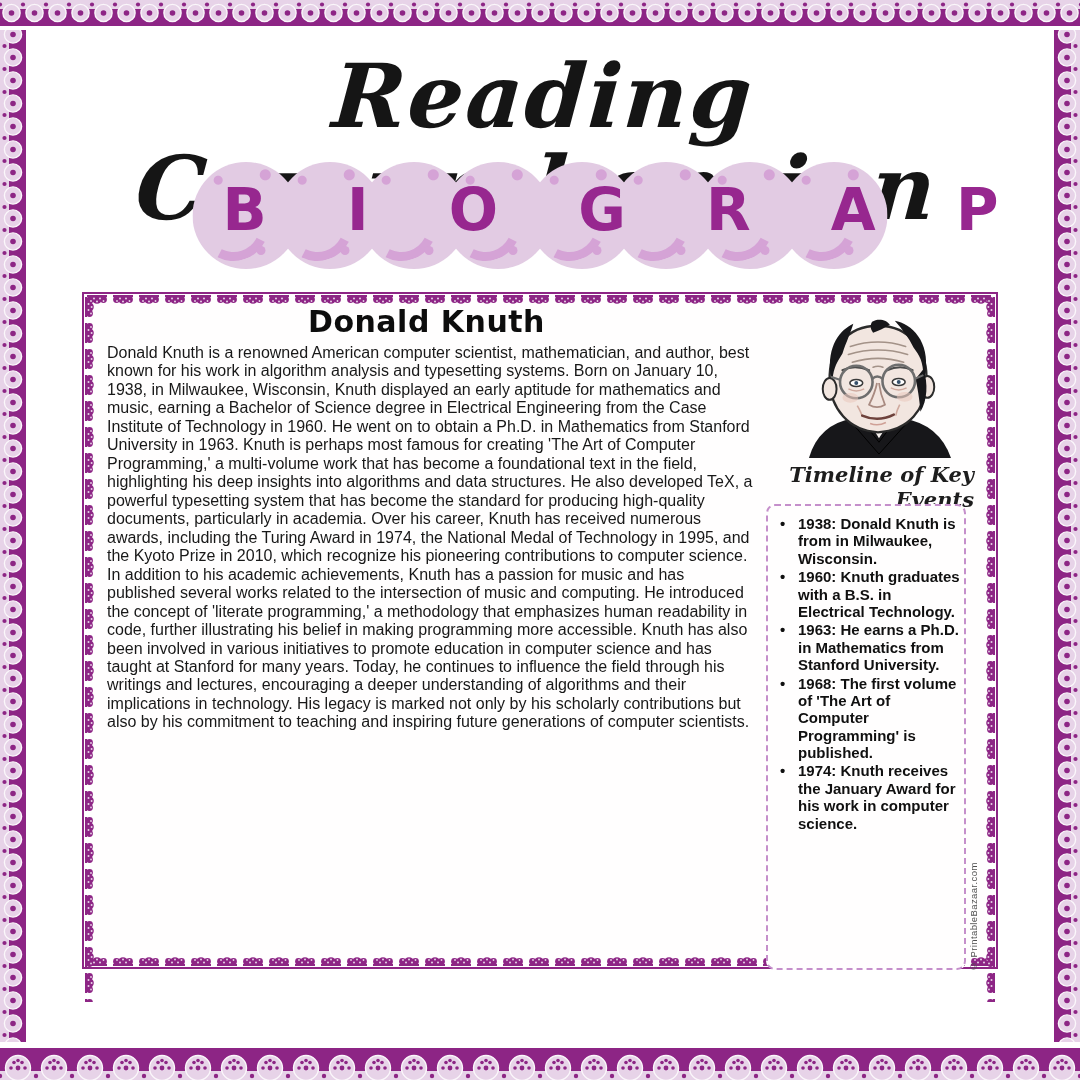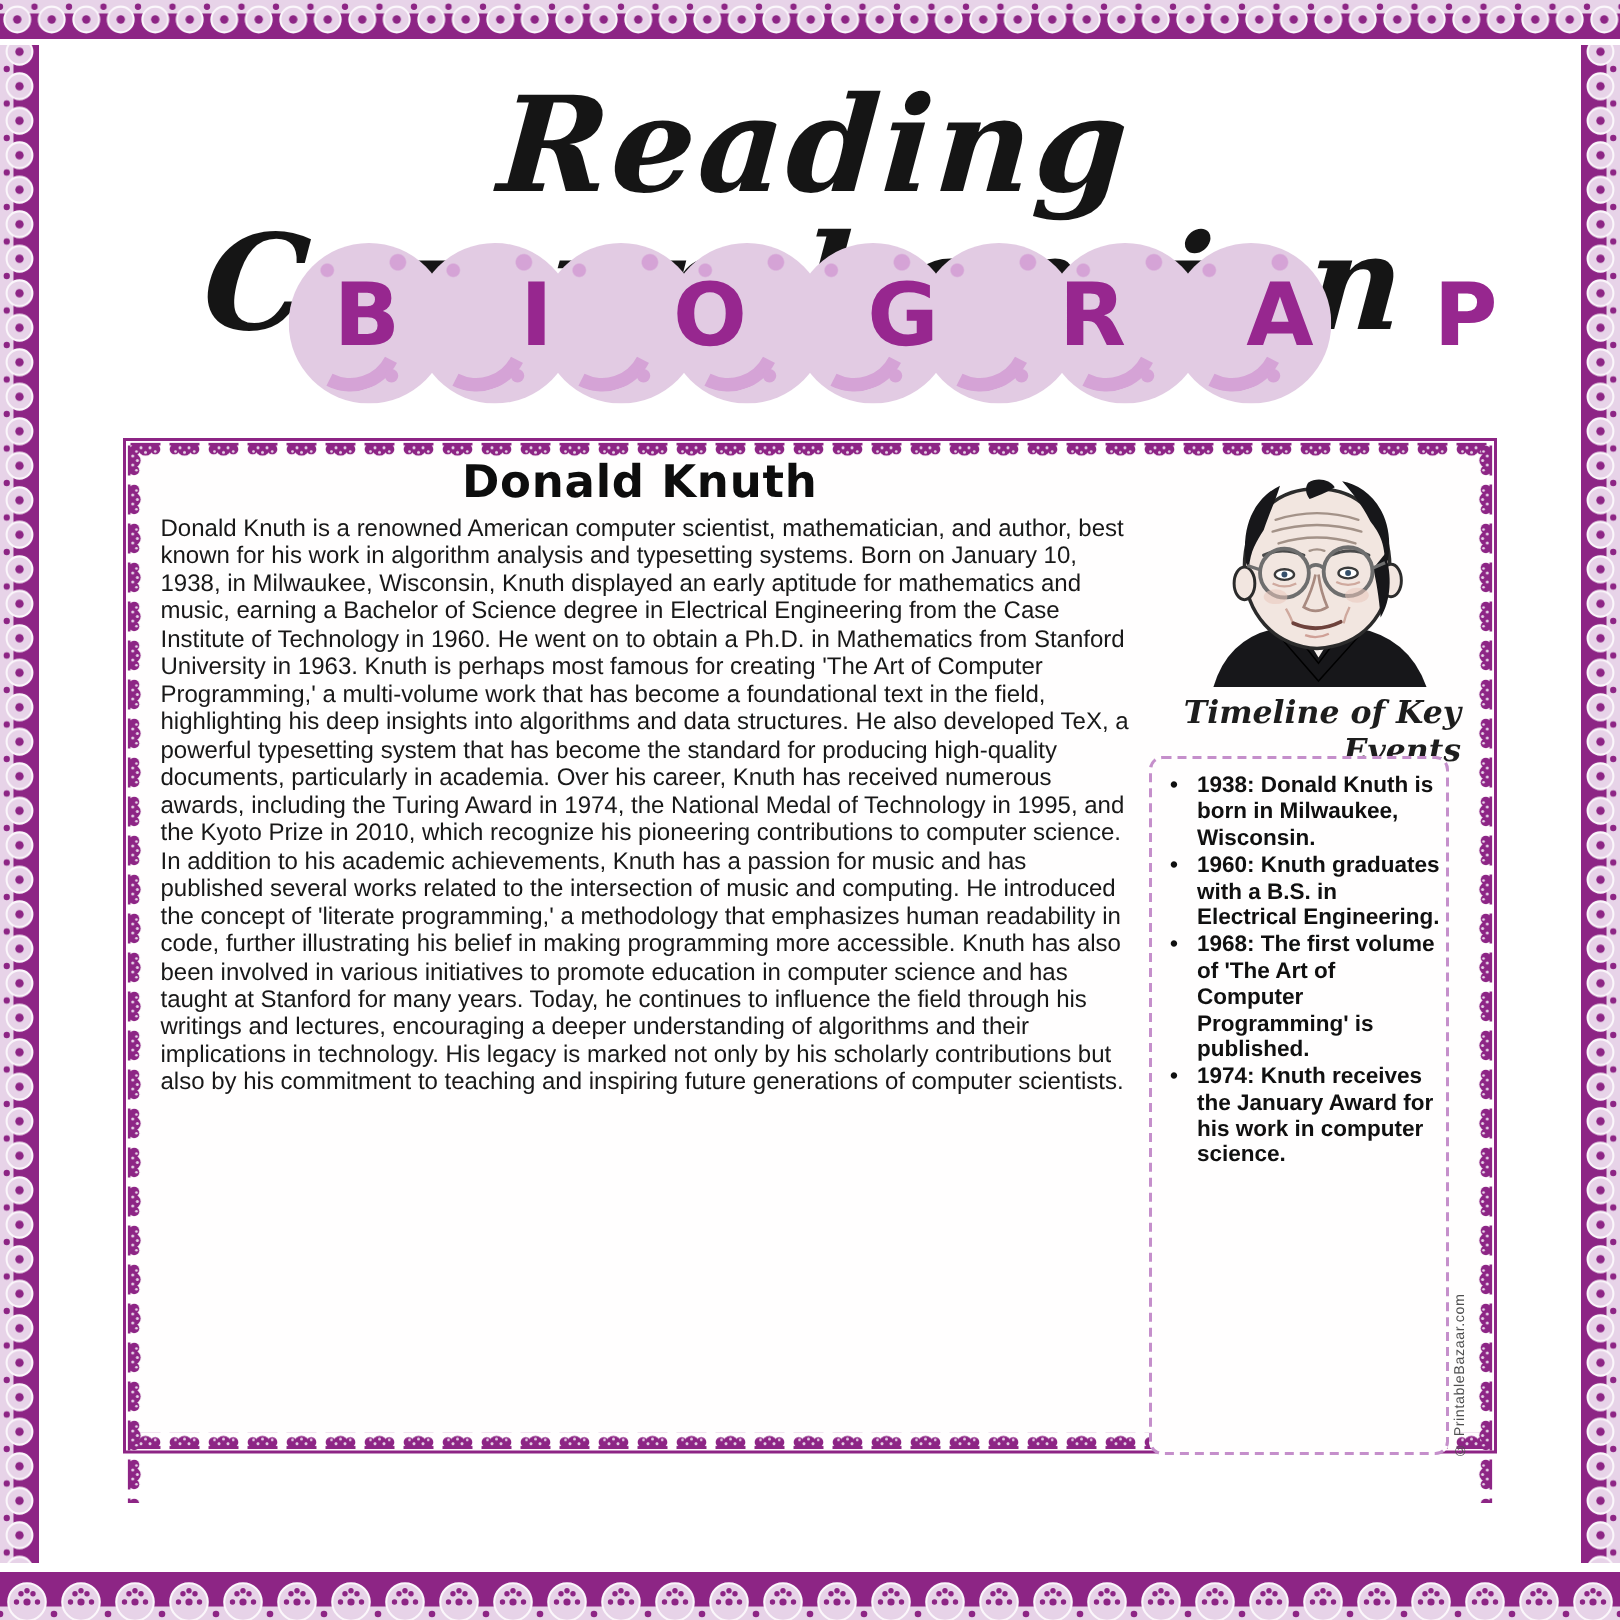--- a/index.html
+++ b/index.html
@@ -323,21 +323,22 @@
     <path d="M80,115 Q88,118 96,114" fill="none" stroke="#cfa096" stroke-width="1.6"></path>
 
     <ellipse cx="60" cy="89" rx="8" ry="5" fill="#e9c6bc" opacity="0.55"></ellipse>
     <ellipse cx="115" cy="88" rx="8" ry="5" fill="#e9c6bc" opacity="0.55"></ellipse>
   </svg>
 
   <div class="timeline-caption">Timeline of Key Events</div>
 
   <div class="timeline-box">
     <ul class="timeline-list">
-      <li>1938: Donald Knuth is born in Milwaukee, Wisconsin.</li>
-      <li>1960: Knuth graduates with a B.S. in Electrical Engineering.</li>
+      <li>1938: Donald Knuth is from in Milwaukee, Wisconsin.</li>
+      <li>1960: Knuth graduates with a B.S. in Electrical Technology.</li>
+      <li>1963: He earns a Ph.D. in Mathematics from Stanford University.</li>
       <li>1968: The first volume of 'The Art of Computer Programming' is published.</li>
       <li>1974: Knuth receives the January Award for his work in computer science.</li>
     </ul>
   </div>
 
   <div class="copyright">© PrintableBazaar.com</div>
 </div>
 
 </body></html>

